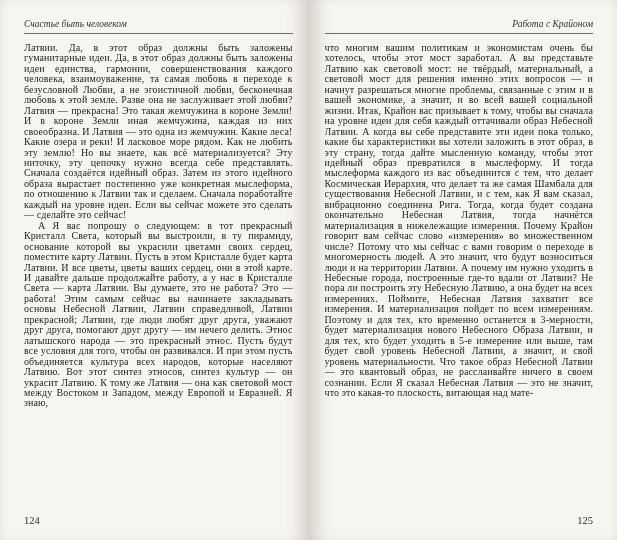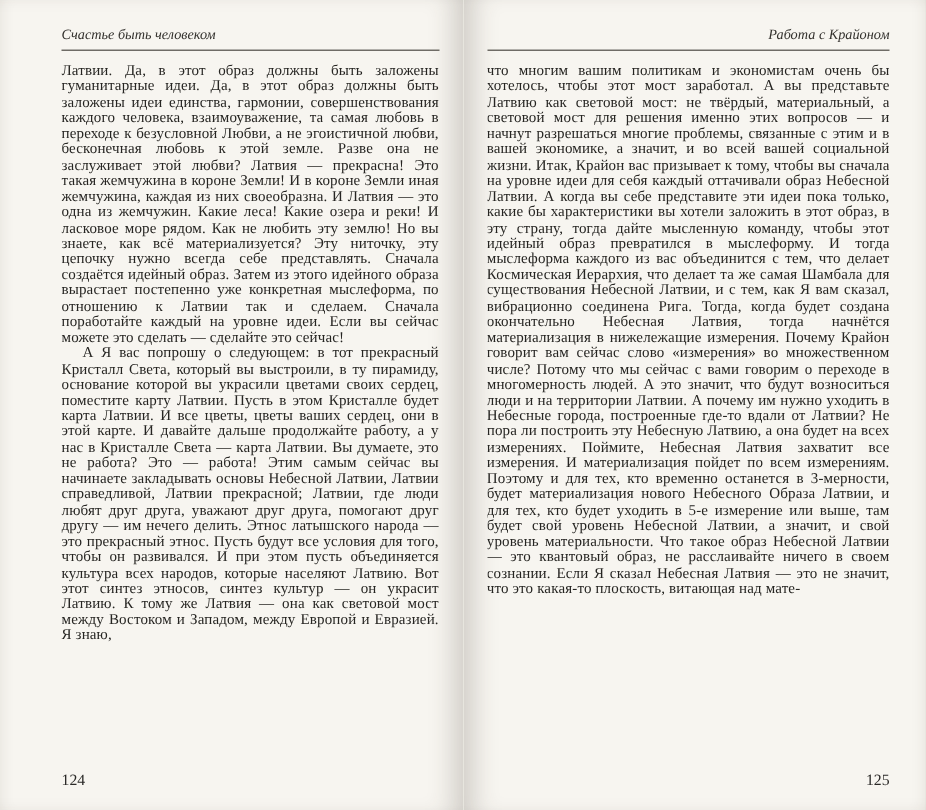--- a/index.html
+++ b/index.html
@@ -23,21 +23,21 @@
   .page {
     flex: 1 1 50%;
     box-sizing: border-box;
     display: flex;
     flex-direction: column;
     background: #f7f5f0;
     color: #262522;
     position: relative;
   }
   .page.left {
-    padding: 18px 16px 12px 41px;
+    padding: 18px 16px 12px 24px;
     box-shadow: inset -16px 0 18px -10px rgba(60,50,40,0.22),
                 inset 6px 0 10px -6px rgba(60,50,40,0.10);
   }
   .page.right {
     padding: 18px 24px 12px 16px;
     box-shadow: inset 16px 0 18px -10px rgba(60,50,40,0.22),
                 inset -6px 0 10px -6px rgba(60,50,40,0.10);
   }
   .running-head {
     font-style: italic;

